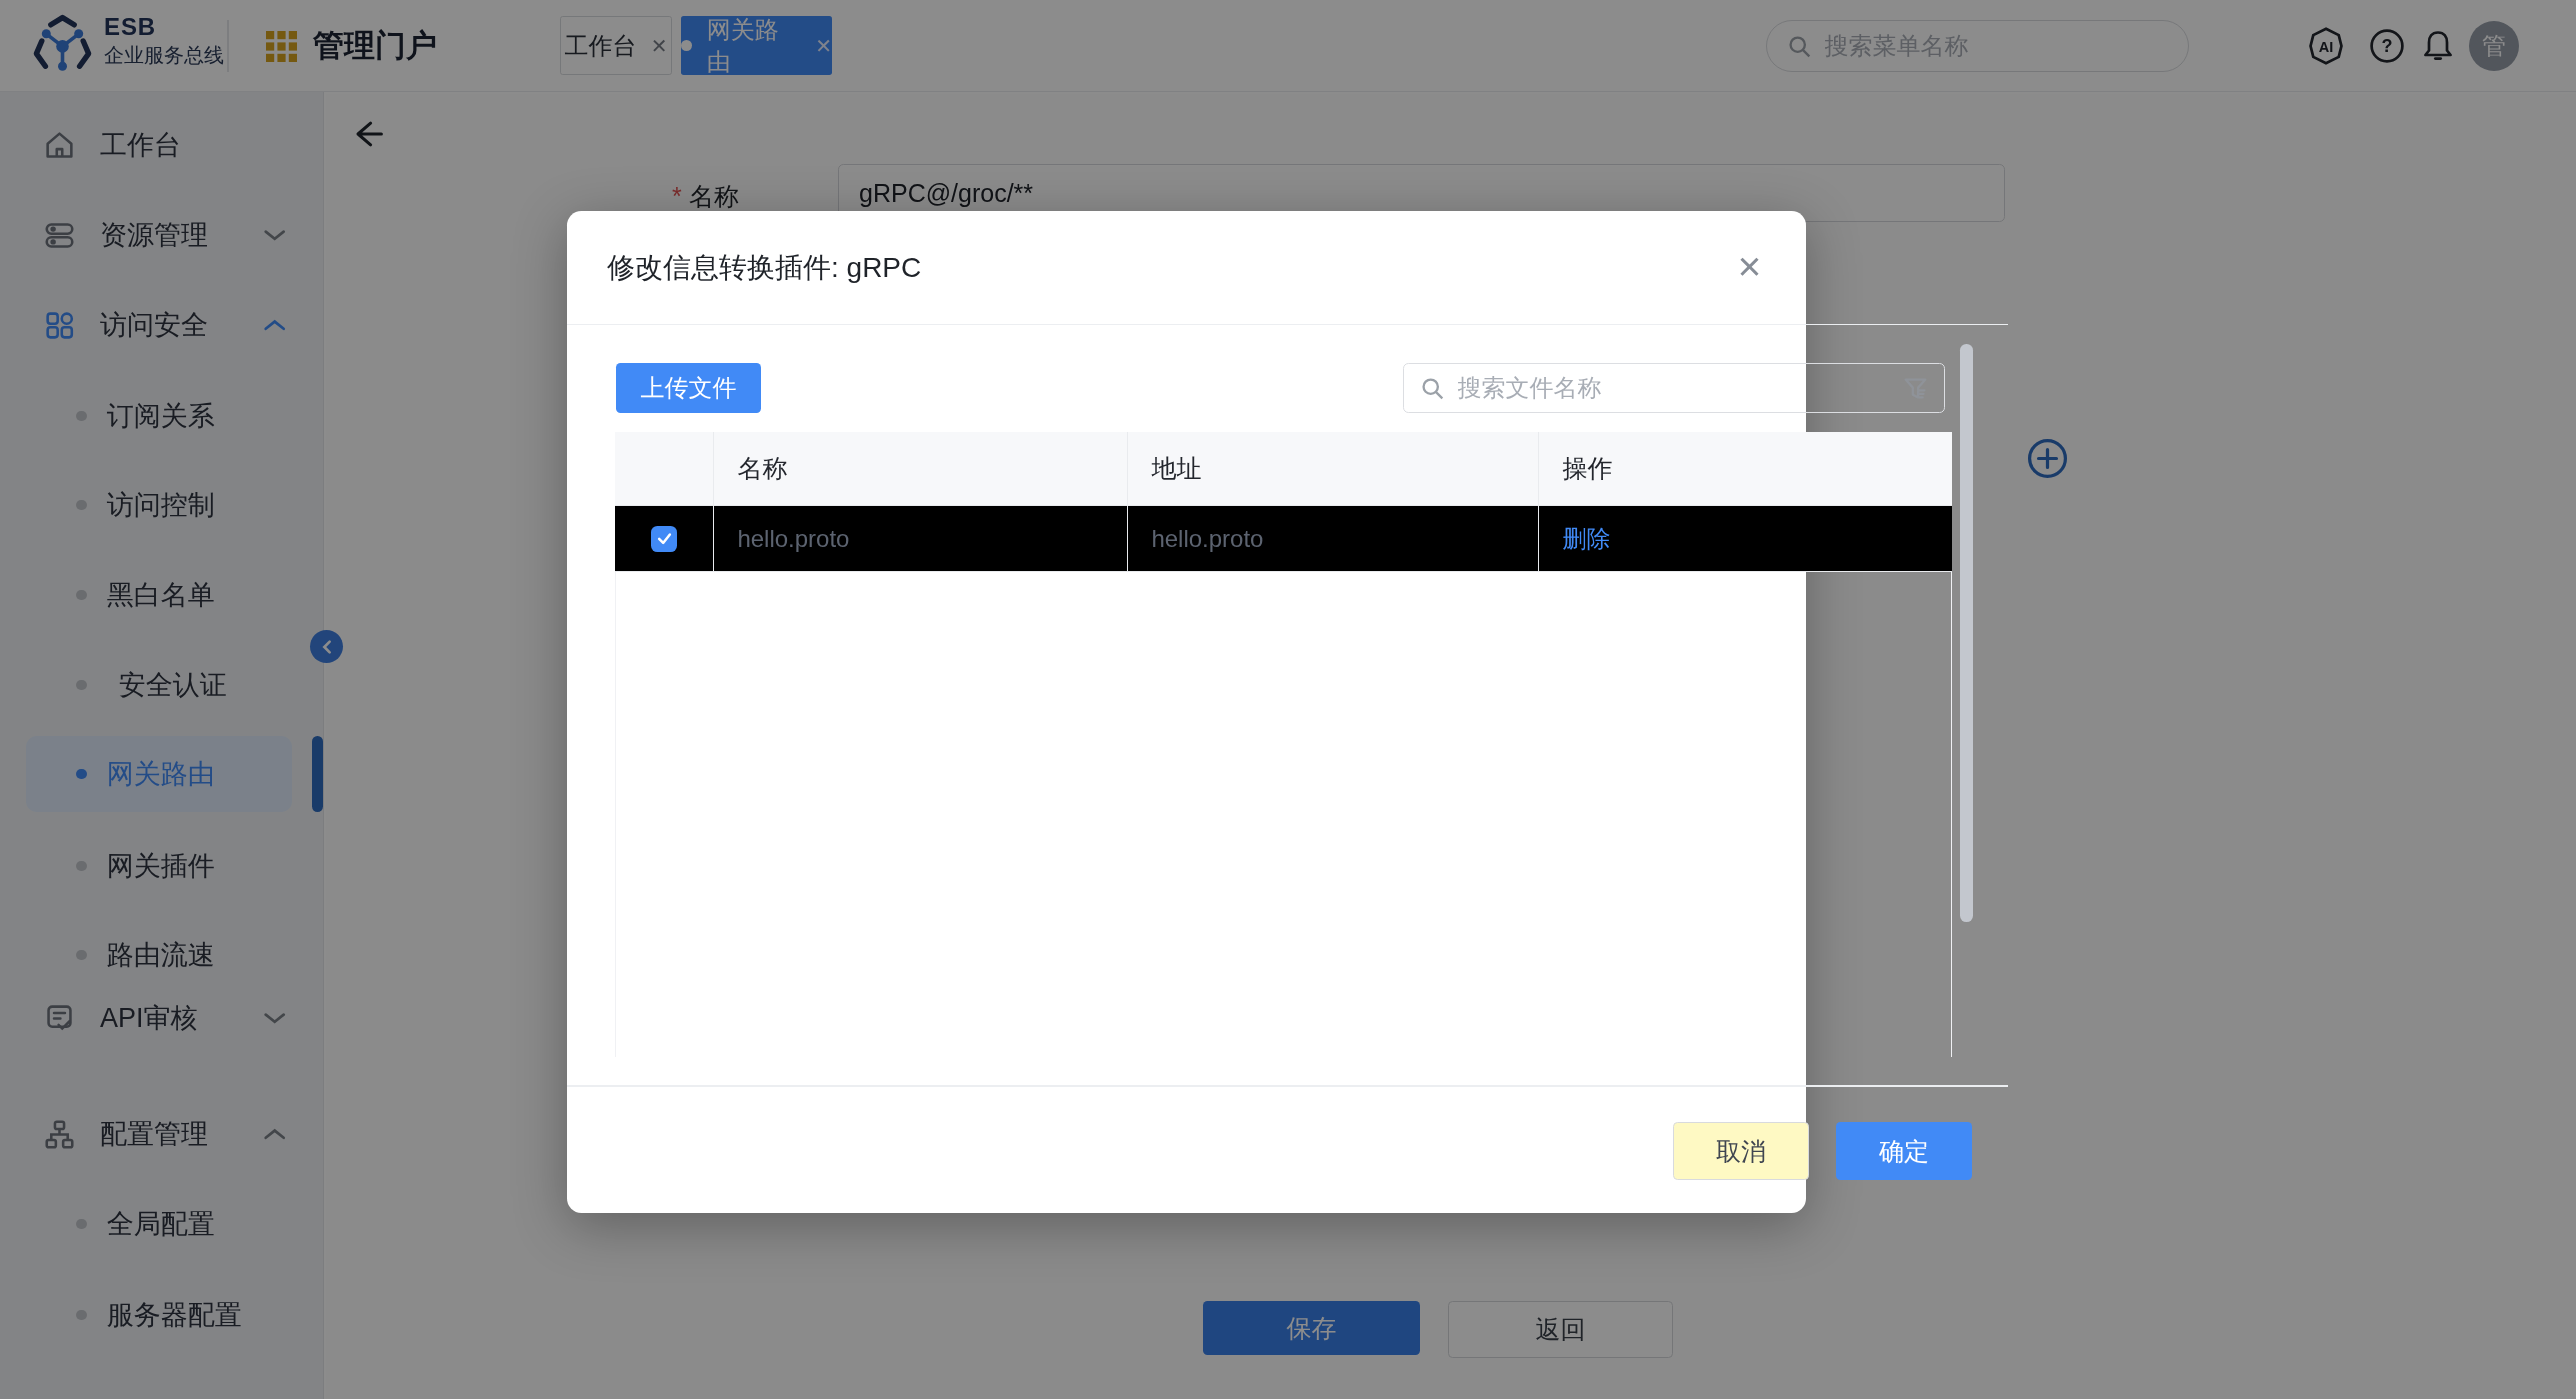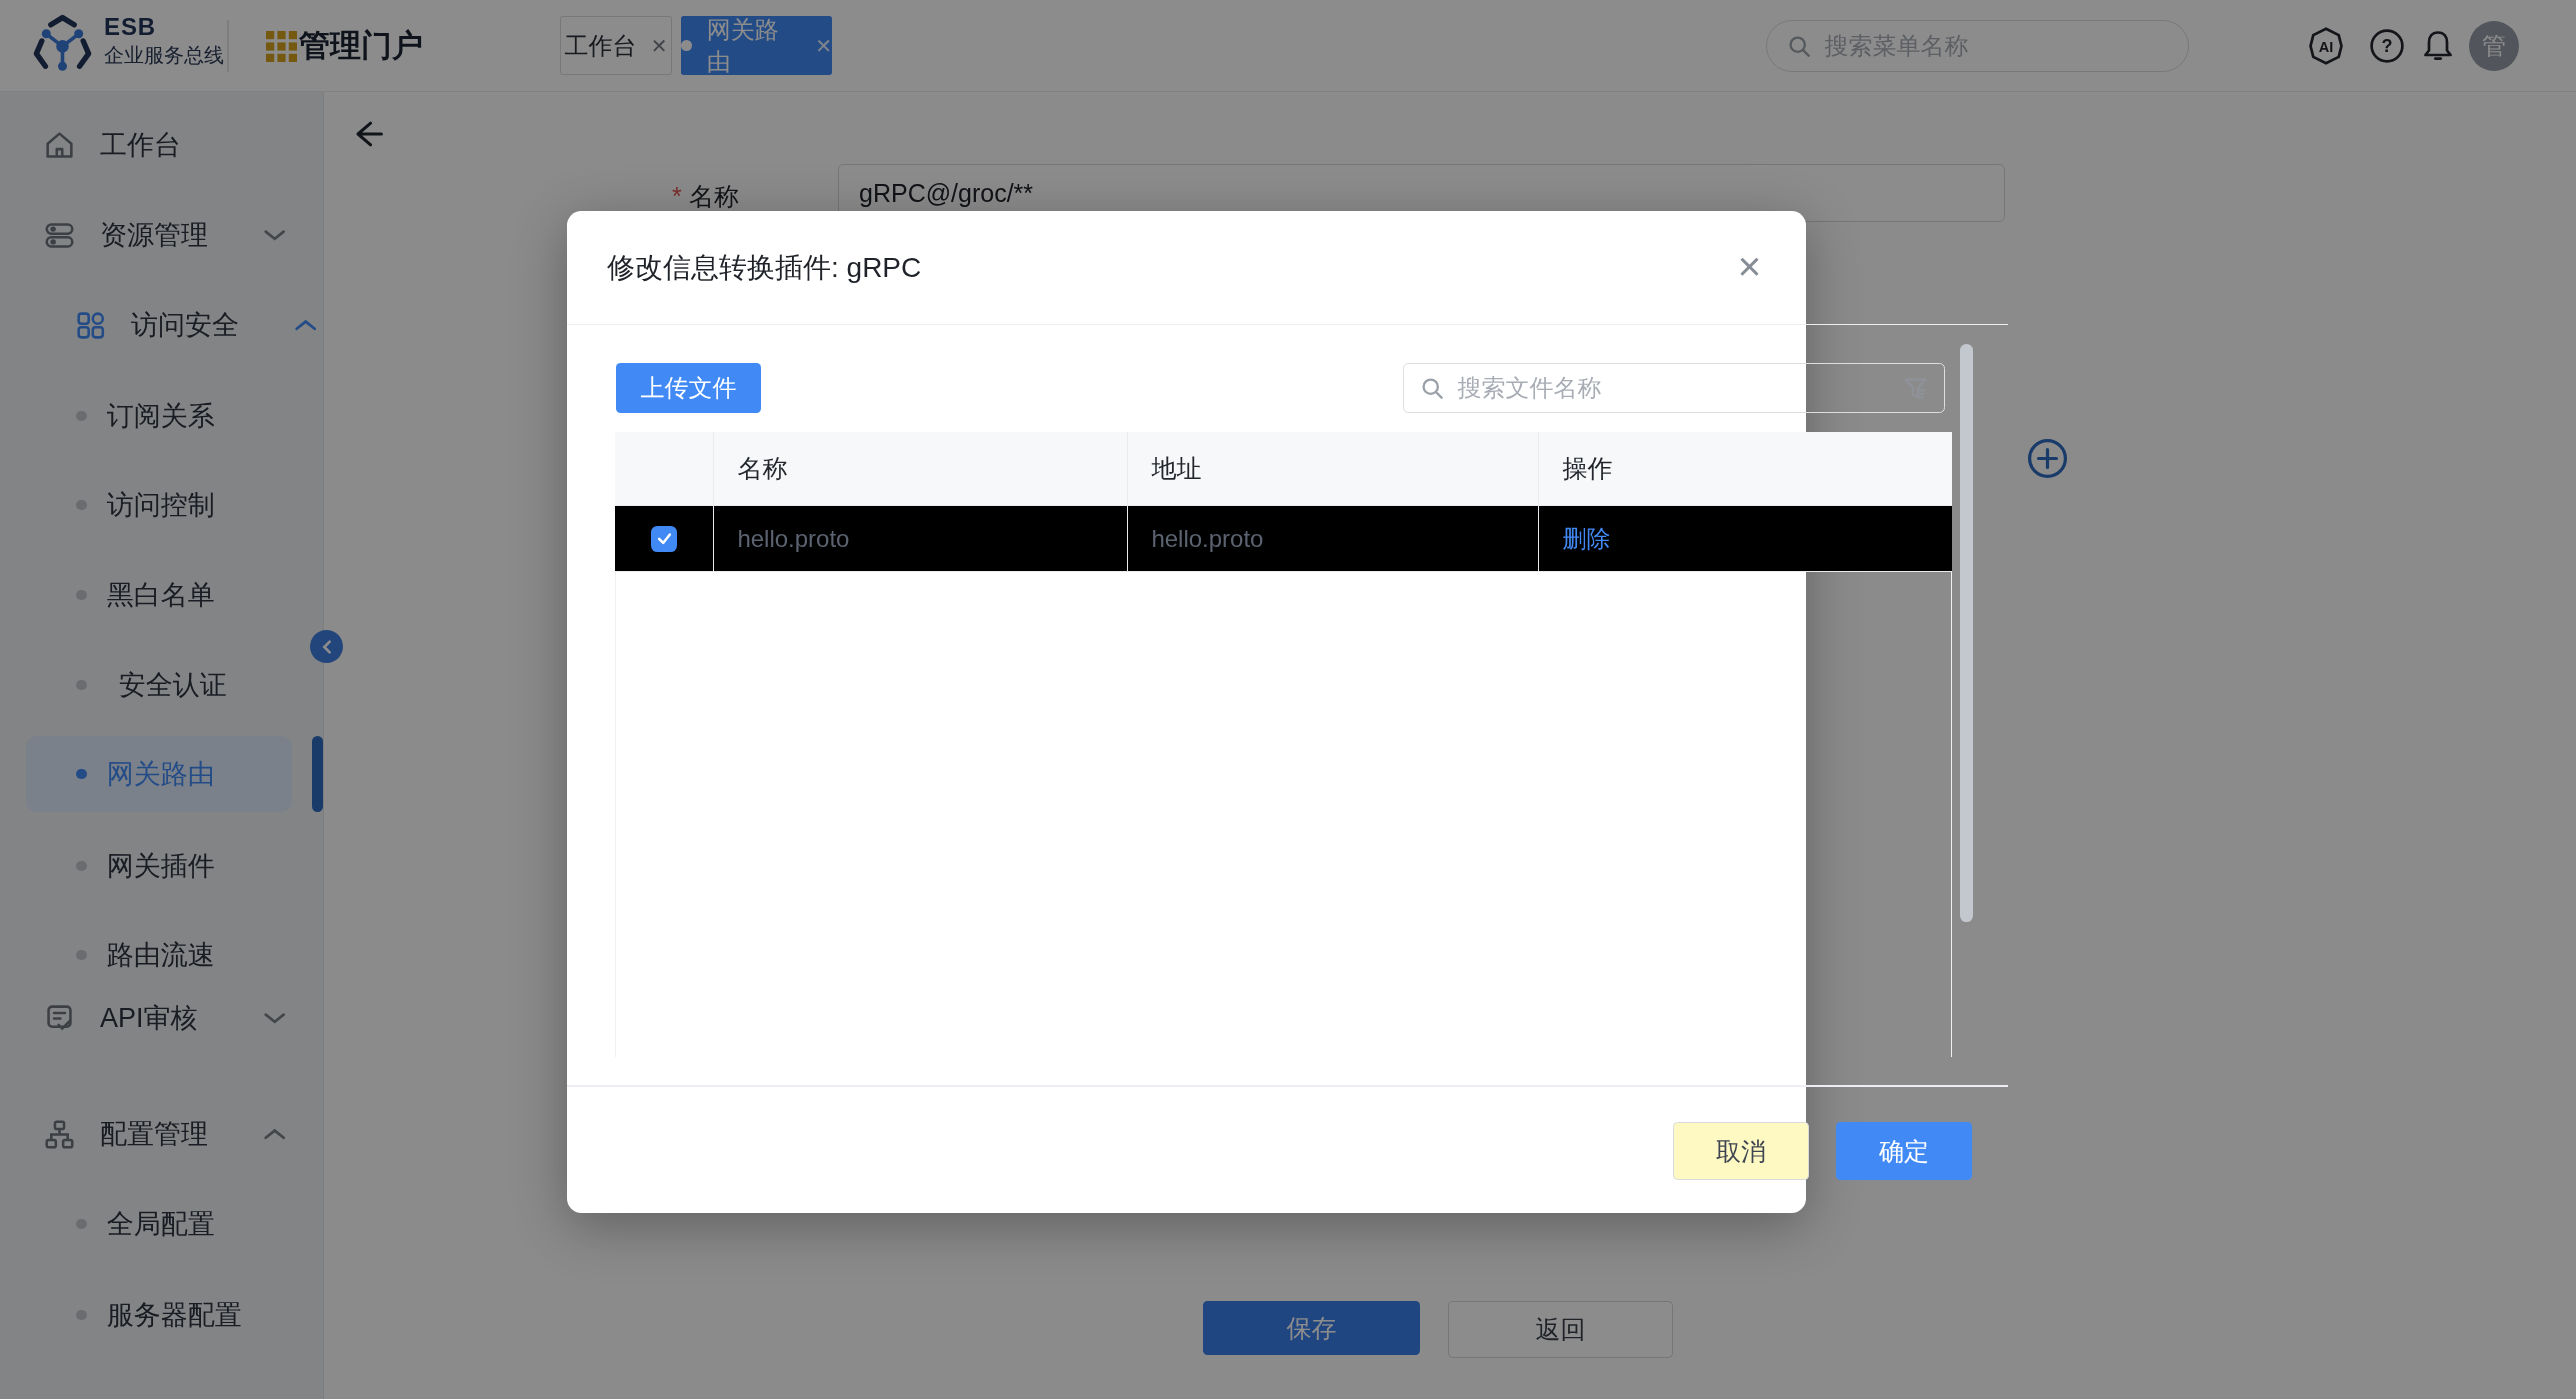--- a/index.html
+++ b/index.html
@@ -11,21 +11,21 @@
   .abs { position: absolute; }
 
   
   #topbar { left:0; top:0; width:2576px; height:92px; background:#fff;
             border-bottom:1.8px solid #e9ebee; z-index:10; }
   .logo-wrap { left:31px; top:14.4px; width:63px; height:63px; }
   .brand-text { left:104px; top:12.6px; }
   .brand-name { font-size:24px; font-weight:bold; color:#24355b; letter-spacing:0.9px; }
   .brand-sub  { font-size:20px; color:#2c3b58; margin-top:1.8px; }
   .v-divider { left:227px; top:20px; width:1.8px; height:52px; background:#e3e5e9; }
-  .portal { left:266px; top:0; height:92px; display:flex; align-items:center; gap:2px; }
+  .portal { left:266px; top:0; height:92px; display:flex; align-items:center; gap:16px; }
   .portal-title { font-size:31px; font-weight:bold; color:#1c2433; }
   .tab { top:16px; height:59px; display:flex; align-items:center; justify-content:center;
          gap:14.4px; font-size:24px; border-radius:2.7px; cursor:pointer; }
   #tab-workbench { left:560px; width:112px; border:1.8px solid #d8dade; color:#2b303a; background:#fff; }
   #tab-gateway   { left:681px; width:151px; background:#418af6; color:#fff; }
   .tab-close { font-size:20px; color:#777d86; }
   #tab-gateway .tab-close { color:#e8efff; }
   .tab-dot { width:11.7px; height:11.7px; border-radius:50%; background:#fff; }
   .menu-search { left:1766px; top:20px; width:423px; height:52px; border:1.8px solid #d9dbdf;
                  border-radius:26px; background:#fff; display:flex; align-items:center;
@@ -220,21 +220,21 @@
       </svg>
     </span>
     <span>资源管理</span>
     <span class="chev">
       <svg width="23.4" height="14.4" viewBox="0 0 26 16" fill="none" stroke="#7a8087" stroke-width="3" stroke-linecap="round">
           <path d="M3 4 L13 12 L23 4"></path>
         </svg>
     </span>
   </div>
 
-  <div class="abs side-item" style="top:195px;margin-left:31px;">
+  <div class="abs side-item" style="top:195px;">
     <span class="ic" style="color:#418af6;">
       <svg width="31" height="31" viewBox="0 0 34 34" fill="none" stroke="#418af6" stroke-width="2.8">
         <rect x="4" y="4" width="11" height="11" rx="3"></rect>
           <circle cx="25" cy="9.5" r="5.5"></circle>
         <rect x="4" y="19" width="11" height="11" rx="3"></rect>
           <rect x="19.5" y="19" width="11" height="11" rx="3"></rect>
       </svg>
     </span>
     <span>访问安全</span>
     <span class="chev">

